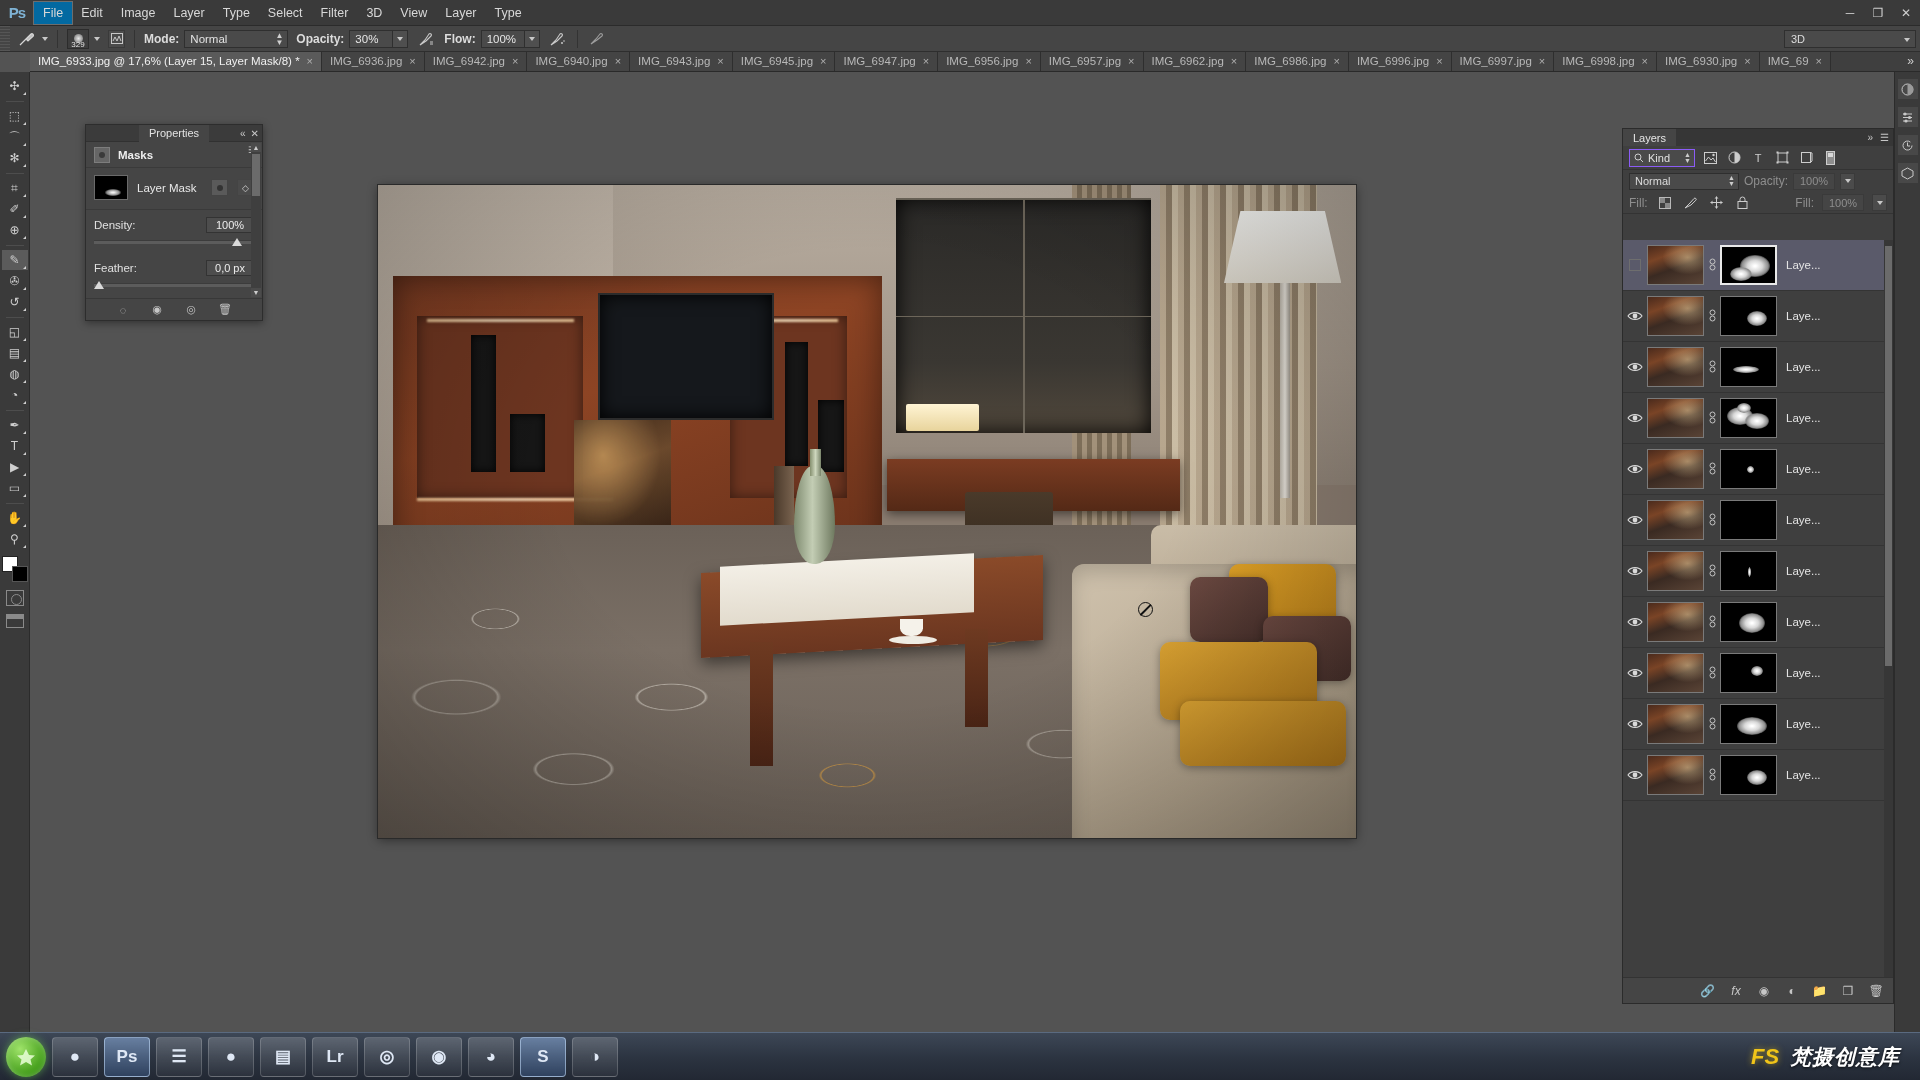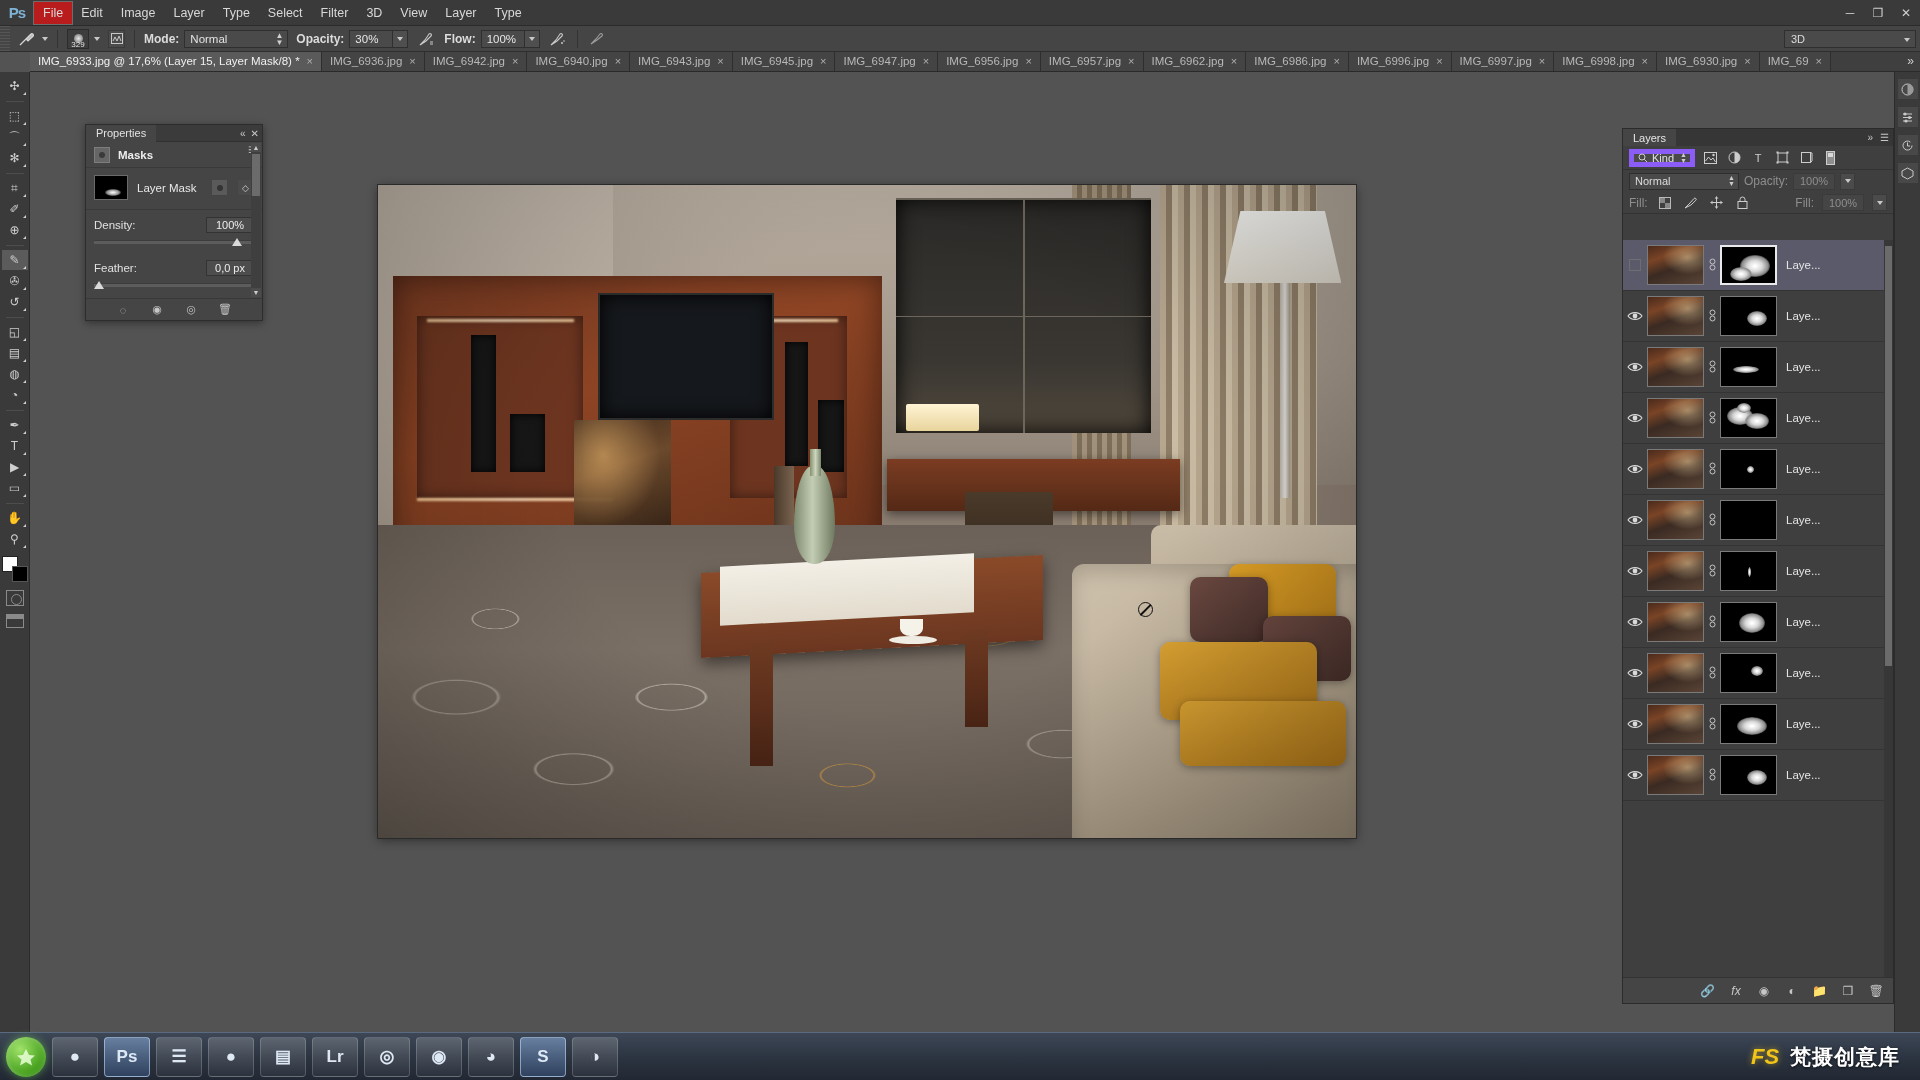--- a/index.html
+++ b/index.html
@@ -20,21 +20,21 @@
     border-bottom:1px solid #2b2b2b;
   }
   .ps-logo{
     width:34px; height:26px; display:flex; align-items:center; justify-content:center;
     color:#7fb3d5; font-weight:bold; font-size:15px; letter-spacing:-1px;
     font-family:"Liberation Sans", sans-serif;
   }
   .menu-item{
     padding:4px 9px; font-size:12.5px; color:#d8d8d8; cursor:default; line-height:14px;
   }
-  .menu-item.active{ background:#b91c1c; outline:1px solid #6d6d6d; }
+  .menu-item.active{ background:#0369a1; outline:1px solid #6d6d6d; }
   .win-btns{ position:absolute; right:0; top:0; display:flex; height:26px; align-items:center; }
   .win-btn{ width:28px; height:26px; display:flex; align-items:center; justify-content:center;
     color:#cfcfcf; font-size:12px; }
 
   
   .optionsbar{
     position:absolute; left:0; top:26px; width:1920px; height:26px;
     background:#454545; display:flex; align-items:center; gap:0px;
     border-bottom:1px solid #2e2e2e;
   }
@@ -221,21 +221,21 @@
   .cursor-deny:after{ content:''; position:absolute; left:-1px; top:5.5px; width:15px;height:1.6px;
     background:#111; transform:rotate(-45deg);}
 
   
   .props{
     position:absolute; left:85px; top:124px; width:178px; height:197px;
     background:#454545; border:1px solid #2d2d2d;
     box-shadow:0 2px 8px rgba(0,0,0,.4);
   }
   .props-tabrow{ height:17px; background:#3b3b3b; display:flex; align-items:center; position:relative;
-    border-bottom:1px solid #313131;}
+    border-bottom:1px solid #313131;justify-content:center;}
   .props-tab{ height:17px; padding:0 10px; background:#454545; display:flex; align-items:center;
     font-size:11px; color:#e2e2e2; }
   .props-ctrl{ position:absolute; right:3px; top:0; height:17px; display:flex; align-items:center;
     gap:5px; color:#c9c9c9; font-size:10px;}
   .props-hdr{ height:26px; display:flex; align-items:center; gap:8px; padding:0 8px;
     border-bottom:1px solid #3a3a3a;}
   .props-hdr .ic{ width:16px;height:16px;background:#666;border:1px solid #7d7d7d;
     display:flex;align-items:center;justify-content:center;}
   .props-hdr .ic:after{content:'';width:6px;height:6px;border-radius:50%;background:#3a3a3a;}
   .props-hdr span{ font-size:11.5px; font-weight:bold; color:#eee;}
@@ -276,21 +276,21 @@
     position:absolute; right:26px; top:128px; width:272px; bottom:76px;
     background:#3f3f3f; border:1px solid #2b2b2b;
   }
   .lay-tabrow{ height:17px; background:#363636; display:flex; align-items:center; position:relative;}
   .lay-tab{ height:17px; padding:0 10px; background:#454545; display:flex;align-items:center;
     font-size:11px; color:#e6e6e6;}
   .lay-ctrl{ position:absolute; right:4px; top:0; height:17px; display:flex;align-items:center;
     gap:7px; color:#c7c7c7; font-size:10px;}
   .lay-filter{ height:24px; display:flex; align-items:center; gap:6px; padding:3px 6px;
     border-bottom:1px solid #333; }
-  .kind-box{ height:18px; min-width:66px; background:#4a4a4a; border:5px solid #8b5cf6;
+  .kind-box{ height:18px; min-width:66px; background:#4a4a4a; border:1px solid #8b5cf6;
     display:flex; align-items:center; gap:4px; padding:0 14px 0 4px; position:relative;
     font-size:11px; color:#e0e0e0;}
   .kind-box .arrows{position:absolute;right:3px;top:50%;transform:translateY(-50%);
     font-size:7px;line-height:6px;color:#ccc;}
   .fico{ width:18px;height:18px; display:flex;align-items:center;justify-content:center;
     color:#cdcdcd; font-size:11px;}
   .lay-blend{ height:22px; display:flex;align-items:center; gap:5px; padding:0 6px;}
   .blend-sel{ height:17px; flex:0 0 110px; background:#4a4a4a;border:1px solid #2e2e2e;
     font-size:11px;color:#dcdcdc;display:flex;align-items:center;padding:0 14px 0 5px;position:relative;}
   .blend-sel .arrows{position:absolute;right:3px;top:50%;transform:translateY(-50%);
@@ -366,21 +366,21 @@
   }
   .tbtn.on{ background:linear-gradient(180deg,rgba(160,200,255,.45),rgba(70,110,170,.35));
     border-color:rgba(200,225,255,.55);}
   .brand{
     position:absolute; right:20px; bottom:6px; display:flex; align-items:center; gap:8px;
   }
   .brand .bmark{ width:34px;height:34px; display:flex;align-items:center;justify-content:center;
     color:#f0c419; font-size:22px; font-weight:bold; font-style:italic;
     text-shadow:0 0 6px rgba(240,196,25,.6);}
   .brand .btext{ color:#ffffff; font-size:21px; font-weight:bold; letter-spacing:1px;
-    text-shadow:0 1px 3px rgba(0,0,0,.8);}
+    text-shadow:0 1px 3px rgba(0,0,0,.8);font-style:italic;}
 </style>
 </head>
 <body>
 
 <div class="app">
 
   <div class="menubar">
     <div class="ps-logo">Ps</div>
     <div id="menu-items" style="display:flex;align-items:center;">
         <div class="menu-item active">File</div>

